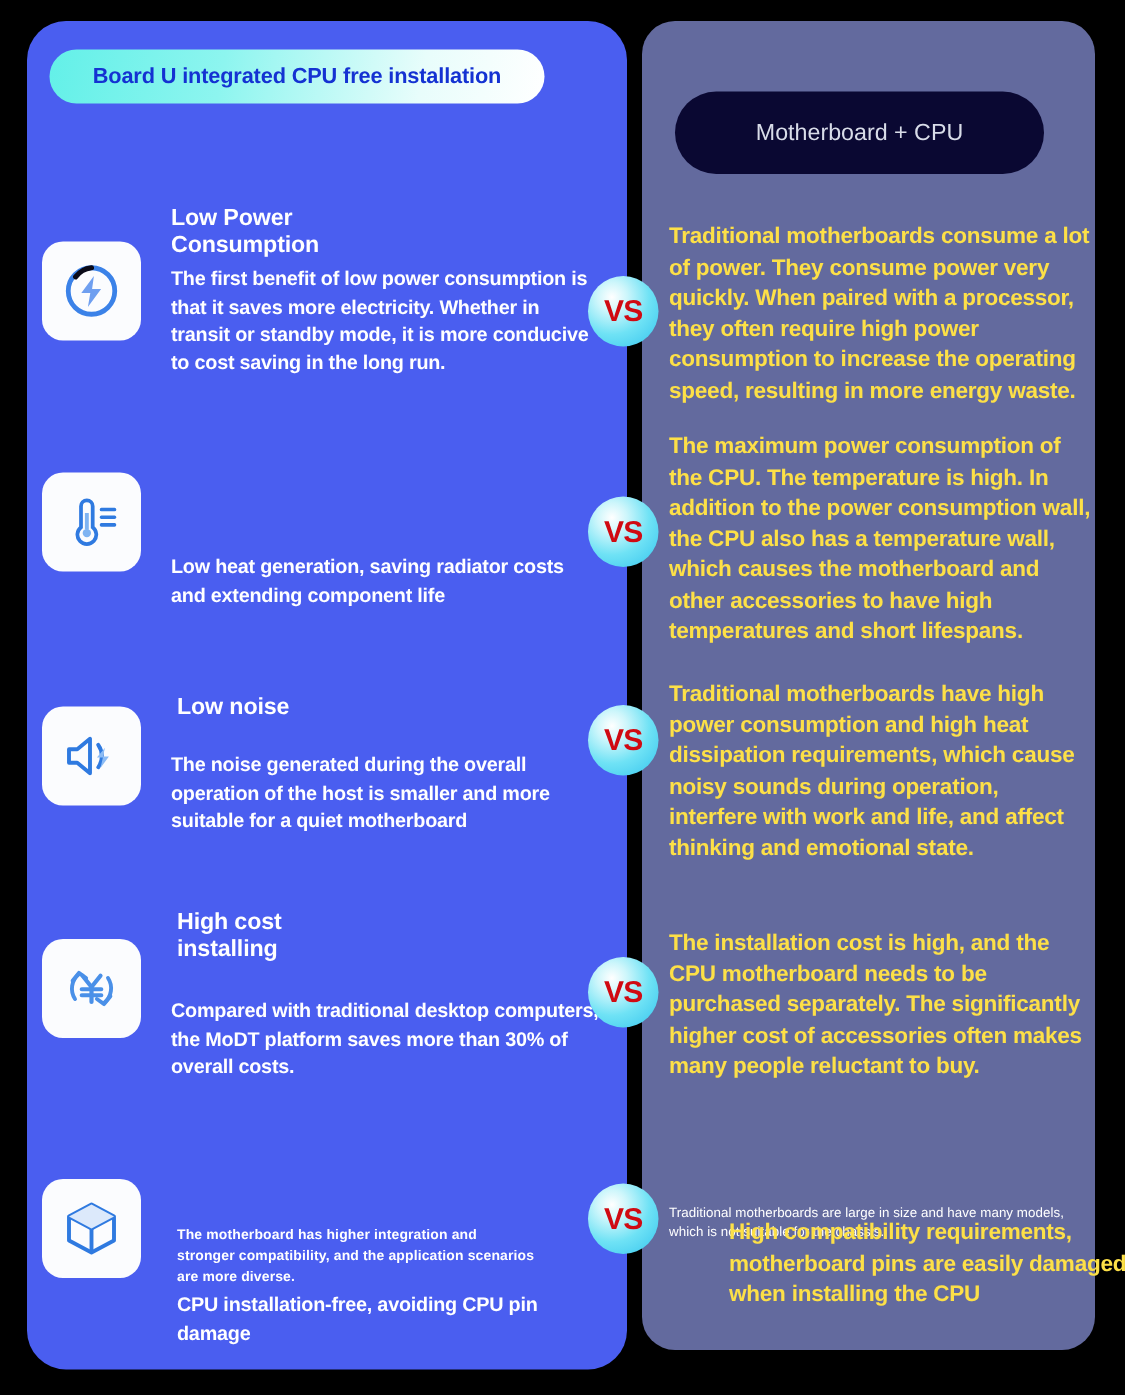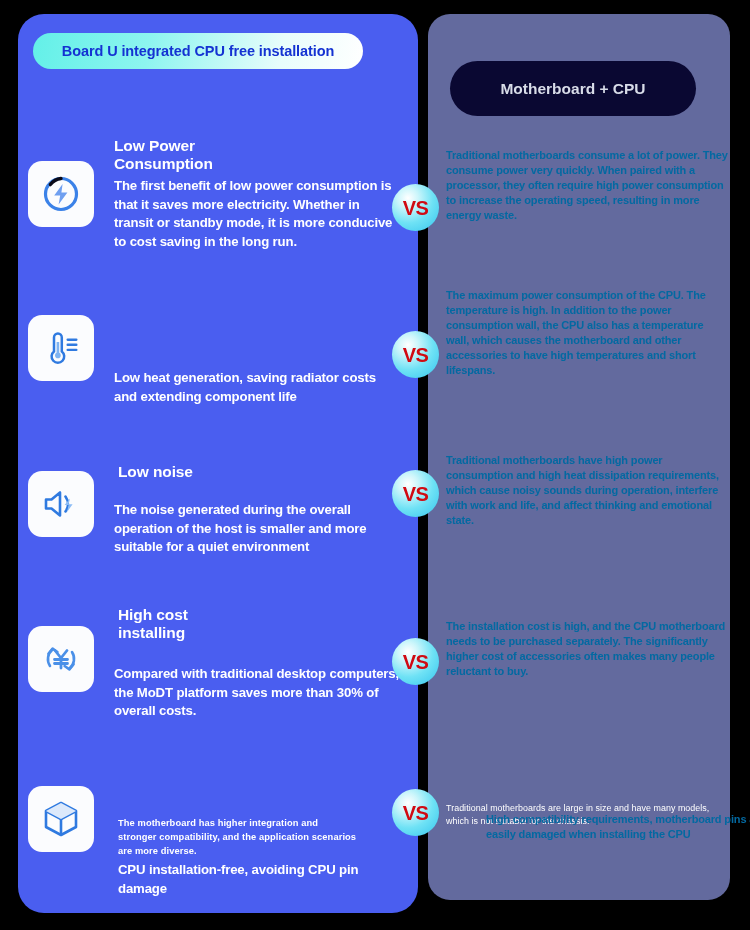--- a/index.html
+++ b/index.html
@@ -69,21 +69,21 @@
     height: 55px;
     border-radius: 28px;
     background: #0a0832;
     display: flex;
     align-items: center;
     justify-content: center;
   }
   .pill-right-text {
     color: #d8dce8;
     font-size: 15.5px;
-    font-weight: bold;
+    font-weight: normal;
     white-space: nowrap;
   }
 
   
   .icon-tile {
     position: absolute;
     width: 66px;
     height: 66px;
     background: #fbfcfe;
     border-radius: 14px;
@@ -115,22 +115,22 @@
     color: #ffffff;
     font-size: 9.3px;
     font-weight: bold;
     line-height: 1.5;
     letter-spacing: 0.1px;
   }
 
   
   .r-body {
     position: absolute;
-    color: #0369a1;
-    font-size: 11px;
+    color: #fde047;
+    font-size: 15px;
     font-weight: bold;
     line-height: 1.37;
     letter-spacing: -0.15px;
   }
   .r-body-small {
     position: absolute;
     color: #ffffff;
     font-size: 8.9px;
     font-weight: normal;
     line-height: 1.45;
@@ -208,21 +208,21 @@
   <div class="r-body" style="left:446px; top:288px; width:282px;">The maximum power consumption of the CPU. The temperature is high. In addition to the power consumption wall, the CPU also has a temperature wall, which causes the motherboard and other accessories to have high temperatures and short lifespans.</div>
 
   <div class="icon-tile" style="left:28px; top:471px;">
     <svg width="44" height="44" viewBox="0 0 44 44">
       <path d="M7 17.5 h5.5 L21 10.5 v23 l-8.5 -7 H7 Z" fill="none" stroke="#2f7ae0" stroke-width="2.6" stroke-linejoin="round"></path>
       <path d="M26.5 14.5 a13 13 0 0 1 0 15" fill="none" stroke="#2f7ae0" stroke-width="2.6" stroke-linecap="round"></path>
       <path d="M31 16.5 L25.6 23 L29.6 23 L28 30 L33.6 22.3 L29.6 22.3 Z" fill="#8cbcf5"></path>
     </svg>
   </div>
   <div class="l-title" style="left:118px; top:463px; width:230px; white-space:pre-line;">Low noise</div>
-  <div class="l-body" style="left:114px; top:501px; width:288px;">The noise generated during the overall operation of the host is smaller and more suitable for a quiet environment</div>
+  <div class="l-body" style="left:114px; top:501px; width:288px;">The noise generated during the overall operation of the host is smaller and more suitable for a quiet motherboard</div>
 
   <div class="vs-badge" style="left:392px; top:470px;">
     <span class="vs-text">VS</span>
   </div>
   <div class="r-body" style="left:446px; top:453px; width:282px;">Traditional motherboards have high power consumption and high heat dissipation requirements, which cause noisy sounds during operation, interfere with work and life, and affect thinking and emotional state.</div>
 
   <div class="icon-tile" style="left:28px; top:626px;">
     <svg width="46" height="46" viewBox="0 0 46 46">
       <path d="M12 30 a12.5 12.5 0 0 1 2.5 -16.5" fill="none" stroke="#4a90e8" stroke-width="2.6" stroke-linecap="round"></path>
       <path d="M10.4 17.8 L14.6 12.6 L19.4 16" fill="none" stroke="#4a90e8" stroke-width="2.6" stroke-linecap="round" stroke-linejoin="round"></path>

